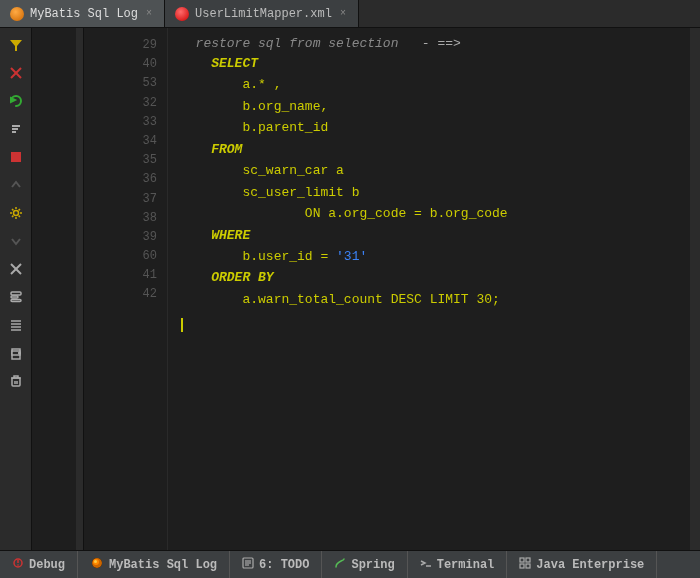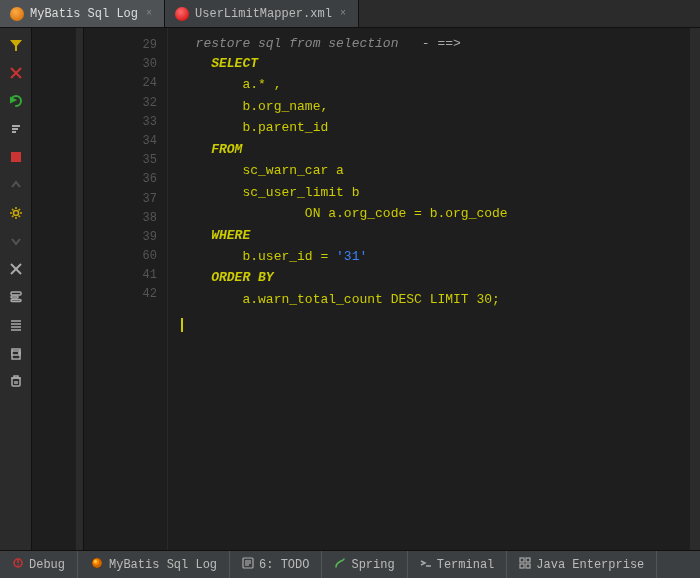--- a/index.html
+++ b/index.html
@@ -173,20 +173,21 @@
 
     
     .status-bar {
       height: 28px;
       background: #3c3f41;
       display: flex;
       align-items: center;
       border-top: 1px solid #111;
       flex-shrink: 0;
       gap: 0;
+      font-weight: bold;
     }
     .status-item {
       display: flex;
       align-items: center;
       padding: 0 12px;
       height: 100%;
       font-size: 12px;
       color: #bbb;
       border-right: 1px solid #555;
       cursor: pointer;
@@ -305,22 +306,22 @@
         </svg>
     </div>
   </div>
 
   <div class="side-markers"></div>
 
   <div class="content-panel">
 
     <div class="line-numbers">
       <div class="line-num">29</div>
-      <div class="line-num">30</div>
-      <div class="line-num">24</div>
+      <div class="line-num">40</div>
+      <div class="line-num">53</div>
       <div class="line-num">32</div>
       <div class="line-num">33</div>
       <div class="line-num">34</div>
       <div class="line-num">35</div>
       <div class="line-num">36</div>
       <div class="line-num">37</div>
       <div class="line-num">38</div>
       <div class="line-num">39</div>
       <div class="line-num">60</div>
       <div class="line-num">41</div>

